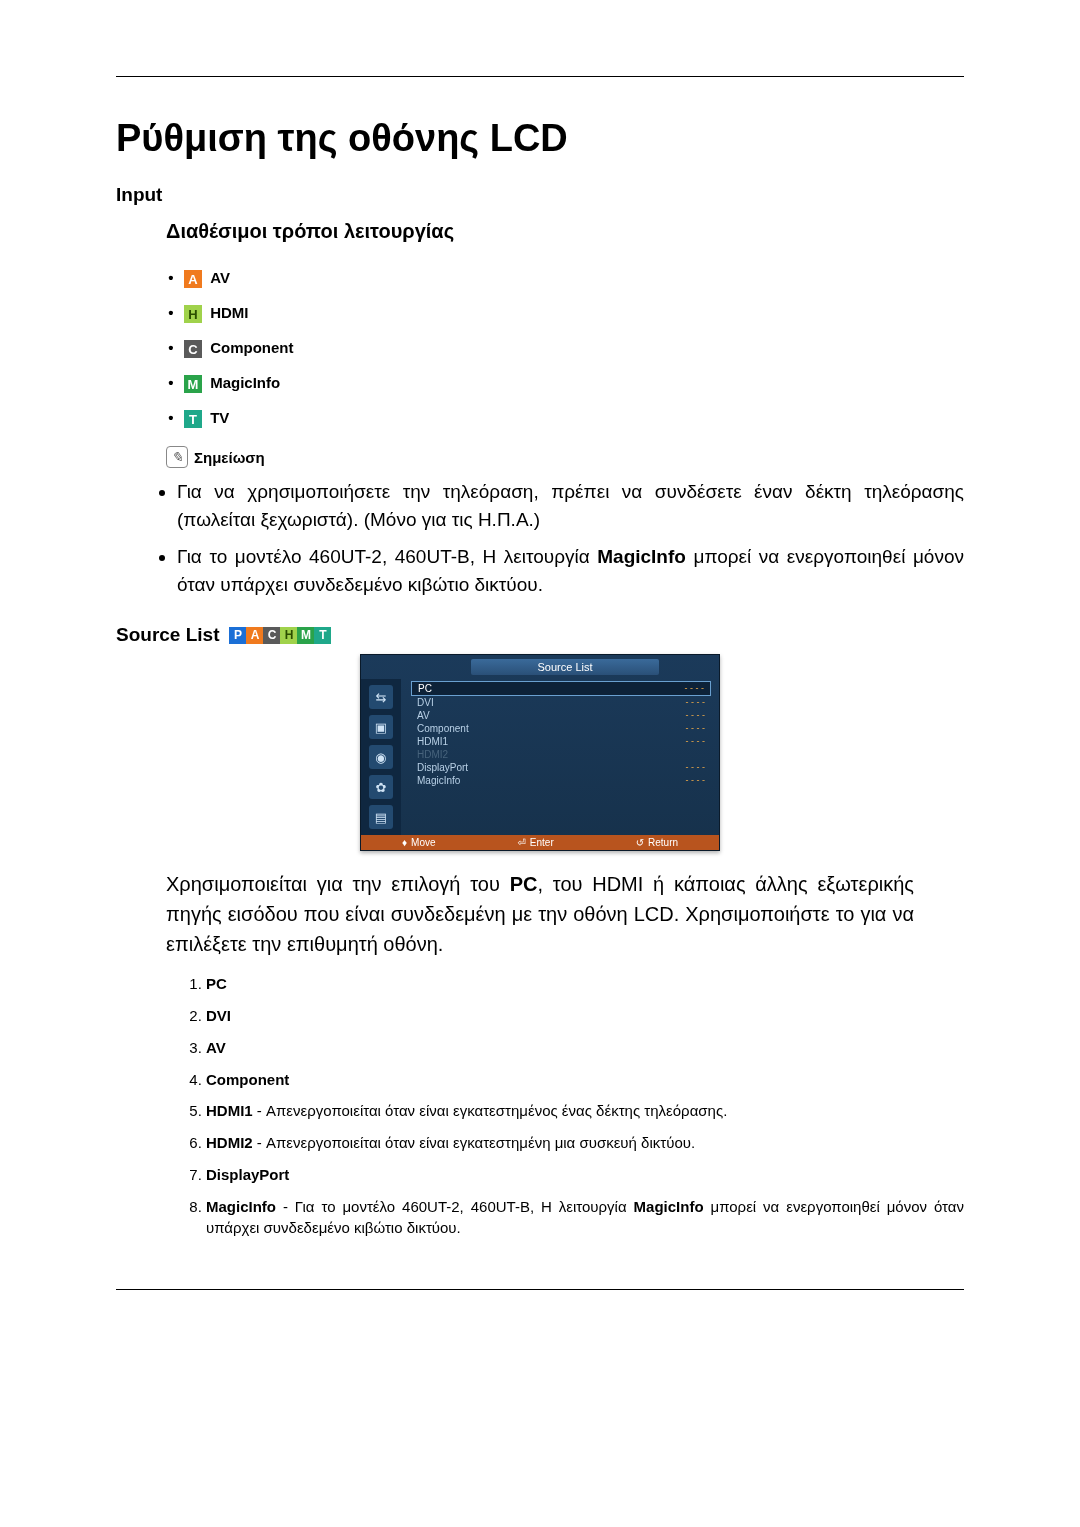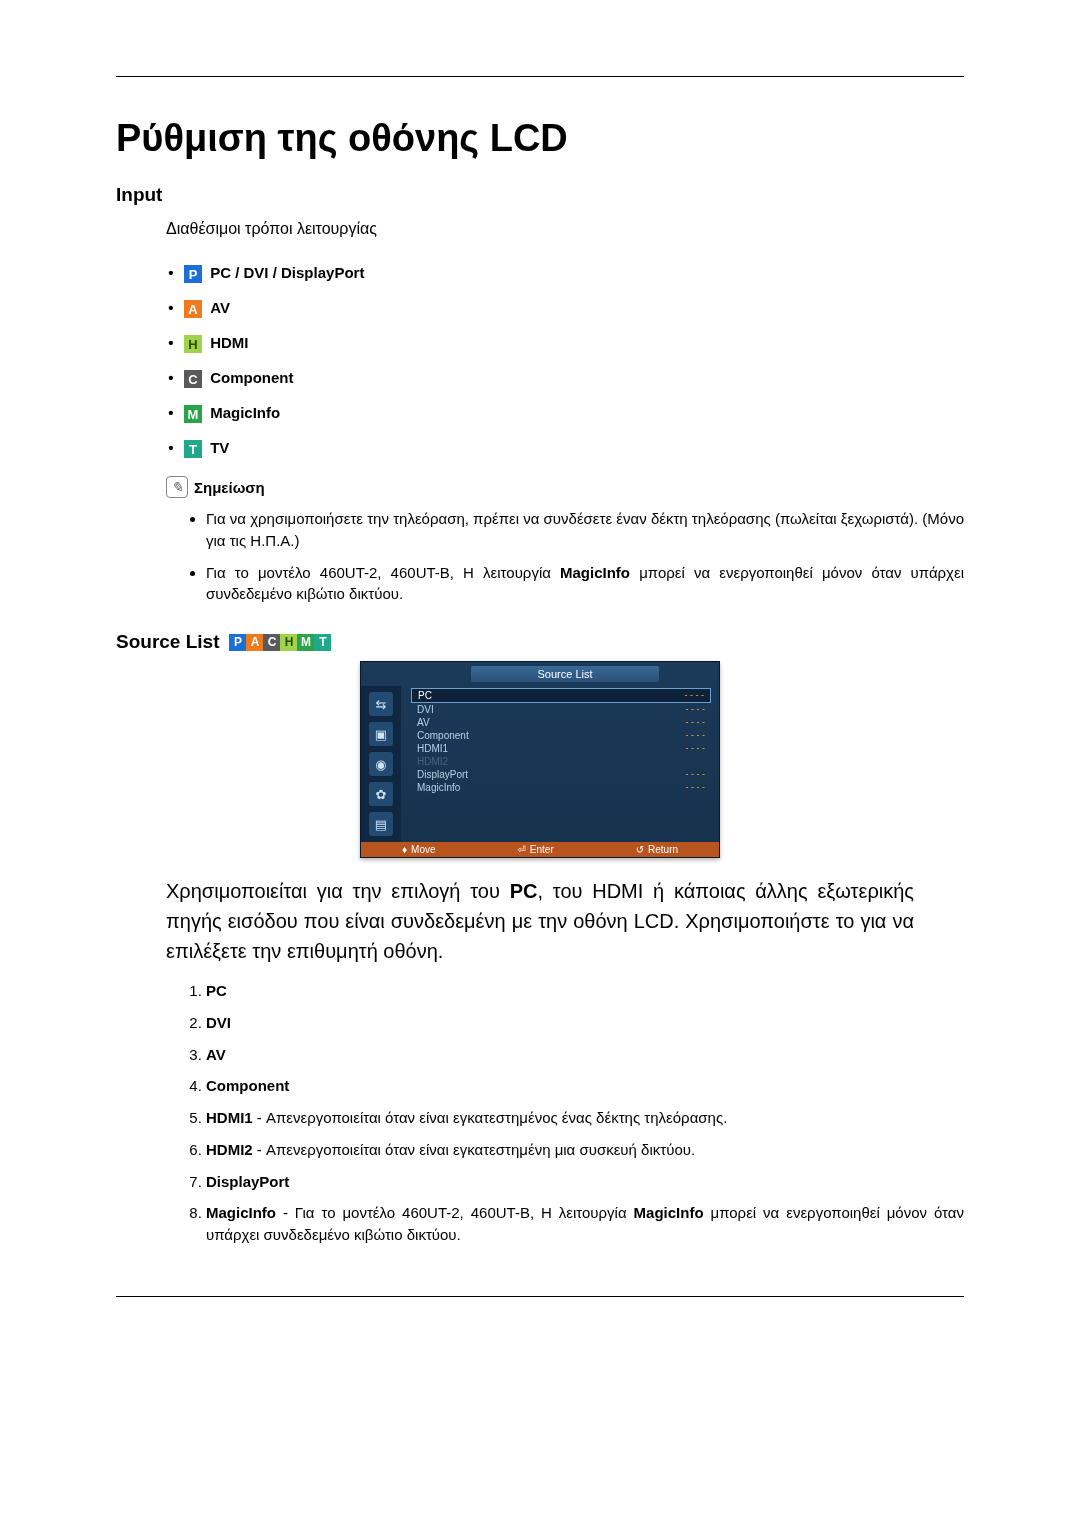--- a/index.html
+++ b/index.html
@@ -9,21 +9,21 @@
     color: #000;
     width: 1080px;
     min-height: 1527px;
     padding: 76px 116px 60px 116px;
     position: relative;
   }
   .top-rule { border-top: 1px solid #000; margin-bottom: 40px; }
   .bottom-rule { border-top: 1px solid #000; margin-top: 50px; }
   h1 { font-size: 38px; font-weight: bold; margin-bottom: 24px; }
   h2 { font-size: 19px; font-weight: bold; margin-top: 23px; margin-bottom: 10px; }
-  h3 { font-size: 16px; font-weight: normal; margin: 14px 0 26px 50px; }
+  h3 { font-size: 20px; font-weight: bold; margin: 14px 0 26px 50px; }
   .modes-list { list-style: none; margin-left: 50px; }
   .modes-list li { margin: 16px 0; font-size: 15px; }
   .modes-list li .bullet { display:inline-block; width:10px; text-align:center; margin-right:8px; font-weight:bold; }
   .badge {
     display: inline-flex; align-items: center; justify-content: center;
     width: 18px; height: 18px; color: #fff; font-weight: bold;
     font-size: 13px; margin-right: 4px; vertical-align: middle;
     font-family: Arial, sans-serif;
   }
   .badge-P { background: #1b6fd6; }
@@ -32,21 +32,21 @@
   .badge-H { background: #a0d24b; color:#2a4d00;}
   .badge-M { background: #2aa34a; }
   .badge-T { background: #1fa88a; }
   .note-row { margin: 18px 0 10px 50px; display:flex; align-items:center; gap:6px;}
   .note-icon {
     display:inline-flex; width:22px; height:22px; border:1px solid #888;
     border-radius:4px; align-items:center; justify-content:center;
     font-size:14px; color:#555; font-style:italic; font-family: Georgia, serif;
   }
   .note-label { font-weight:bold; font-size:15px; }
-  .notes-list { list-style: disc; margin-left: 90px; font-size:15px; }
+  .notes-list { list-style: disc; margin-left: 61px; font-size:19px; }
   .notes-list li { margin: 10px 0; line-height:1.45; text-align: justify; }
   .source-heading { display:flex; align-items:center; gap:10px; margin-top:26px; }
   .source-heading h2 { margin:0; }
   .badges-row { display:flex; gap:0; }
   .badges-row .badge { margin-right:0; width:17px; height:17px; font-size:12px;}
   .osd-wrap { display:flex; justify-content:center; margin:8px 0 18px 0;}
   .osd {
     width: 360px; background: linear-gradient(#1b3a5a,#16314b);
     border: 1px solid #0a1a2a; font-size:11px; color:#cfe3f5;
     box-shadow: 0 2px 4px rgba(0,0,0,.3);
@@ -77,21 +77,20 @@
 
 <div class="top-rule"></div>
 
 <h1>Ρύθμιση της οθόνης LCD</h1>
 
 <h2>Input</h2>
 
 <h3>Διαθέσιμοι τρόποι λειτουργίας</h3>
 
 <ul class="modes-list" id="modes-list">
-    <li><span class="bullet">•</span><span class="badge badge-P">P</span> <strong>PC / DVI / DisplayPort</strong></li>
     <li><span class="bullet">•</span><span class="badge badge-A">A</span> <strong>AV</strong></li>
     <li><span class="bullet">•</span><span class="badge badge-H">H</span> <strong>HDMI</strong></li>
     <li><span class="bullet">•</span><span class="badge badge-C">C</span> <strong>Component</strong></li>
     <li><span class="bullet">•</span><span class="badge badge-M">M</span> <strong>MagicInfo</strong></li>
     <li><span class="bullet">•</span><span class="badge badge-T">T</span> <strong>TV</strong></li>
   </ul>
 
 <div class="note-row">
   <span class="note-icon">✎</span>
   <span class="note-label">Σημείωση</span>

